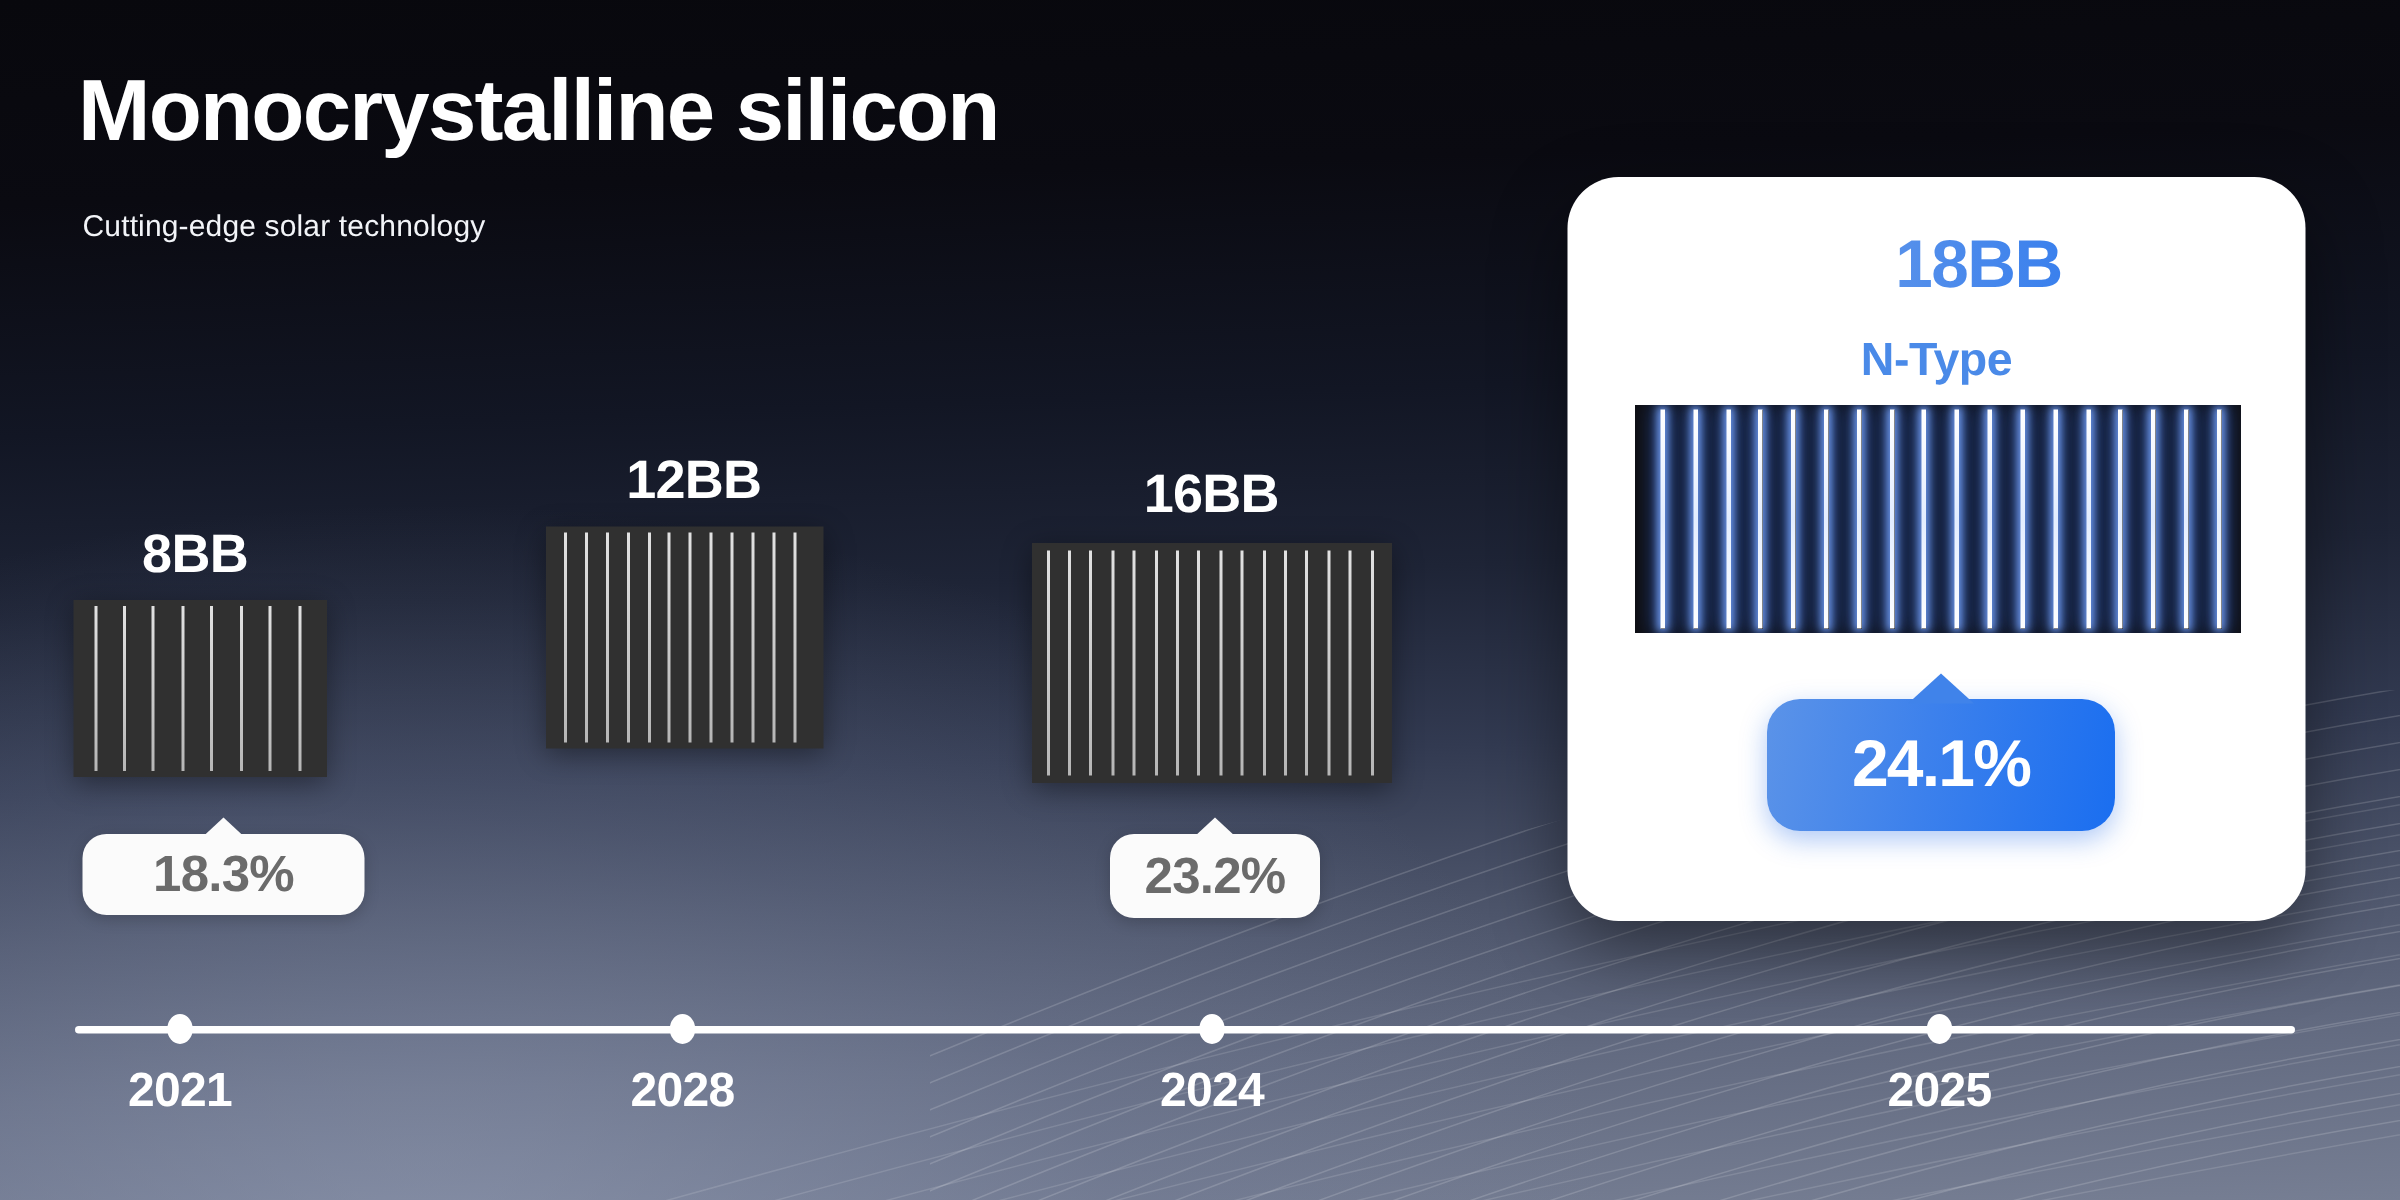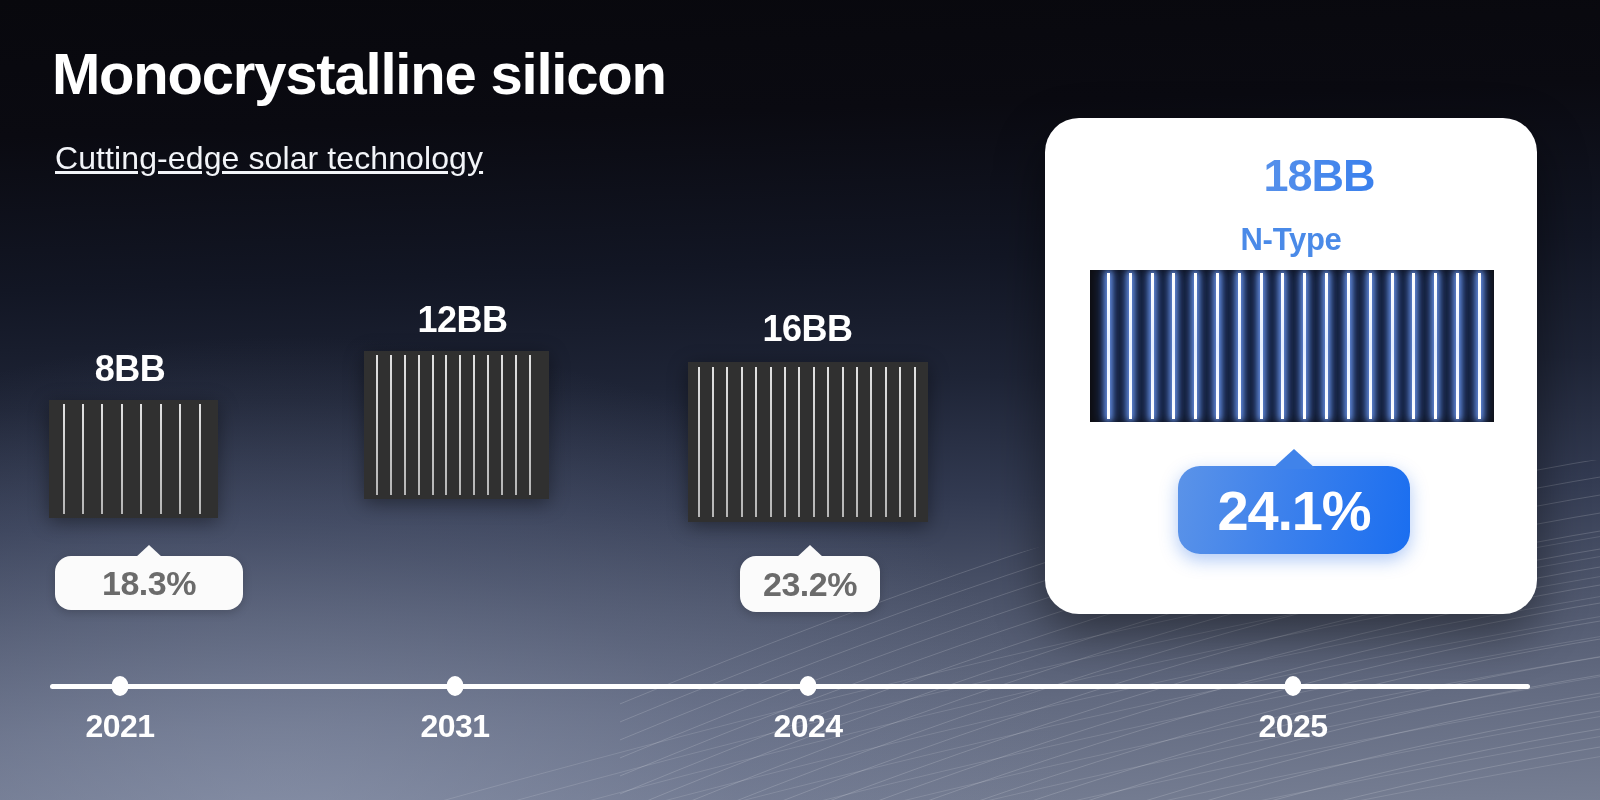--- a/index.html
+++ b/index.html
@@ -44,25 +44,24 @@
     font-size: 58px;
     font-weight: bold;
     color: #ffffff;
     letter-spacing: -1.2px;
     line-height: 1.05;
   }
   .subtitle {
     position: absolute;
     left: 55px;
     top: 140px;
-    font-size: 32px;
+    font-size: 20px;
     font-weight: normal;
     color: #f2f4f8;
     letter-spacing: 0.1px;
-    text-decoration: underline;
   }
 
   
   .cell-group { position: absolute; }
 
   .cell-label {
     position: absolute;
     left: 0;
     width: 100%;
     text-align: center;
@@ -172,21 +171,21 @@
     left: 133px;
     top: 348px;
     width: 232px;
     height: 88px;
     border-radius: 22px;
     background: linear-gradient(100deg, #5b93e8 0%, #3d81ec 45%, #1a6ef0 100%);
     display: flex;
     align-items: center;
     justify-content: center;
     color: #ffffff;
-    font-size: 56px;
+    font-size: 44px;
     font-weight: bold;
     letter-spacing: -1.2px;
     box-shadow: 0 6px 18px rgba(25,100,230,0.35);
   }
   .badge-blue::before {
     content: "";
     position: absolute;
     top: -17px;
     left: 50%;
     transform: translateX(-50%);
@@ -370,17 +369,17 @@
   </div>
 
   <div class="timeline-line"></div>
 
   <div class="tl-dot" style="left:120px;"></div>
   <div class="tl-dot" style="left:455px;"></div>
   <div class="tl-dot" style="left:808px;"></div>
   <div class="tl-dot" style="left:1293px;"></div>
 
   <div class="tl-year" style="left:120px;">2021</div>
-  <div class="tl-year" style="left:455px;">2031</div>
+  <div class="tl-year" style="left:455px;">2028</div>
   <div class="tl-year" style="left:808px;">2024</div>
   <div class="tl-year" style="left:1293px;">2025</div>
 
 </div>
 
 </body></html>

